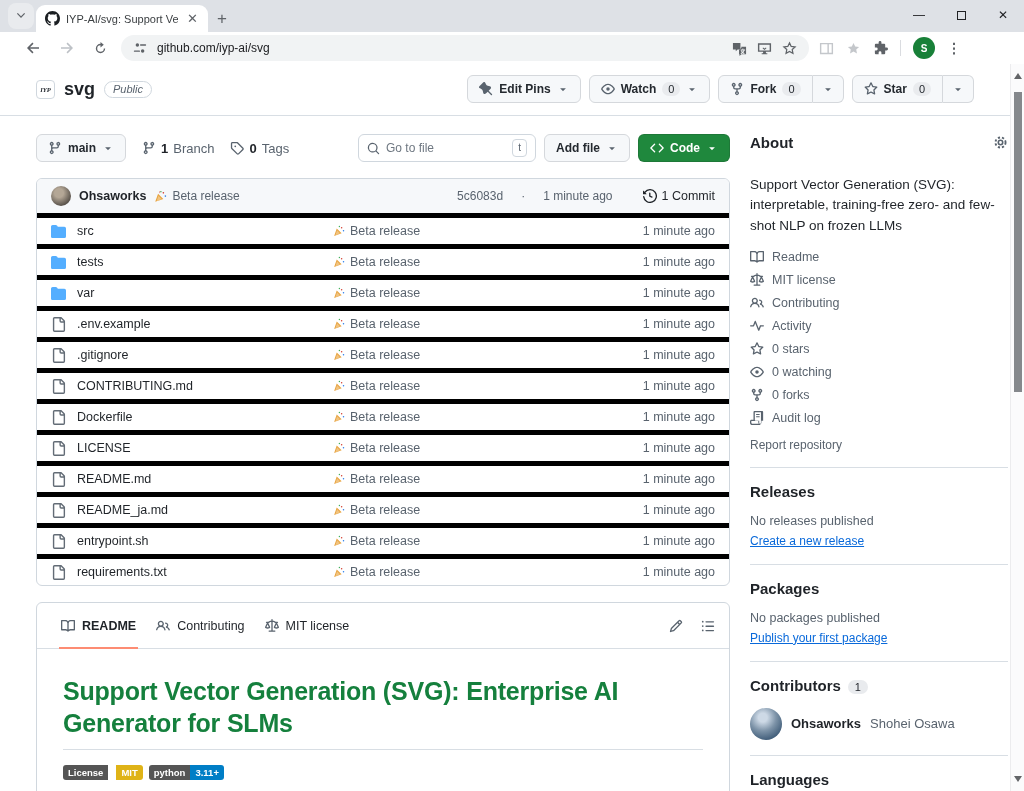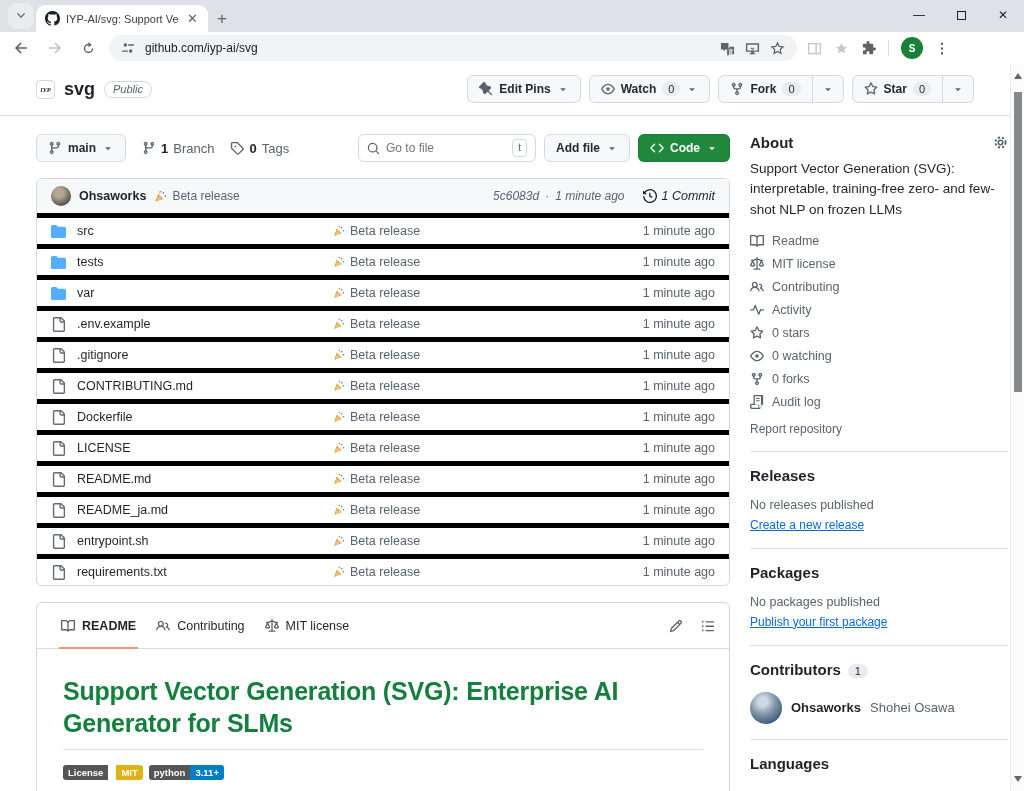--- a/index.html
+++ b/index.html
@@ -13,21 +13,21 @@
     display:flex; align-items:center; justify-content:center; color:#5f6368; }
   .tab { width:172px; height:27px; background:#fff; border-radius:9px 9px 0 0; display:flex;
     align-items:center; padding:0 7px 0 9px; gap:6px; }
   .tab-title { flex:1; font-size:11px; color:#3c4043; white-space:nowrap; overflow:hidden; }
   .tab-close { color:#5f6368; font-size:13px; line-height:1; padding:1px 3px; border-radius:4px; }
   .newtab { margin:0 0 8px 9px; color:#5f6368; font-size:17px; line-height:11px; }
   .win-controls { position:absolute; right:0; top:0; height:30px; display:flex; }
   .win-btn { width:42px; height:30px; display:flex; align-items:center; justify-content:center; color:#202124; font-size:12px; }
   .win-max-glyph { width:9px; height:9px; border:1.2px solid #202124; }
 
-  .addressbar { height:32px; background:#fff; display:flex; align-items:center; padding:0 4px; }
+  .addressbar { height:32px; background:#fff; display:flex; align-items:center; padding:0 16px; }
   .nav-ic { padding:0 9px; display:flex; align-items:center; color:#5f6368; }
   .nav-ic.disabled { color:#bdc1c6; }
   .url-pill { width:688px; height:26px; background:#f1f3f4; border-radius:13px; display:flex;
     align-items:center; padding:0 12px; margin-left:4px; gap:10px; }
   .url-text { flex:1; font-size:12px; color:#202124; }
   .pill-ic { color:#5f6368; display:flex; }
   .bar-right { display:flex; align-items:center; margin-left:10px; gap:12px; }
   .muted-ic { color:#c4c7cb; display:flex; }
   .chrome-divider { width:1px; height:16px; background:#dadce0; }
   .profile-avatar { width:22px; height:22px; border-radius:50%; background:#188038; color:#fff;
@@ -77,21 +77,21 @@
   .add-file { margin-right:8px; }
   .code-btn { background:#1f883d; border-color:rgba(27,31,36,.15); color:#fff; font-weight:600; }
   .code-btn .ic, .code-btn .caret { color:#fff; }
 
   .files-card { border:1px solid #d0d7de; border-radius:6px; overflow:hidden; }
   .commit-header { background:#f6f8fa; height:34px; display:flex; align-items:center; padding:0 14px; font-size:12px; }
   .commit-avatar { width:20px; height:20px; border-radius:50%;
     background:radial-gradient(circle at 40% 35%, #b4a796 25%, #5d564e 70%, #33373c 100%); margin-right:8px; }
   .commit-author { font-weight:600; color:#1f2328; font-size:12.5px; margin-right:8px; }
   .commit-msg { color:#59636e; display:flex; align-items:center; gap:5px; }
-  .commit-right { margin-left:auto; display:flex; align-items:flex-start; gap:6px; color:#59636e;font-style:italic; }
+  .commit-right { margin-left:auto; display:flex; align-items:flex-start; gap:18px; color:#59636e; }
   .commit-count { display:flex; align-items:center; gap:5px; color:#1f2328; margin-left:12px; font-size:12.5px; }
   .file-row { display:flex; align-items:center; height:31px; padding:0 14px; border-top:5px solid #000000; font-size:12.5px; }
   .fr-name { width:282px; display:flex; align-items:center; gap:11px; color:#1f2328; }
   .fr-msg { flex:1; display:flex; align-items:center; gap:5px; color:#59636e; }
   .fr-time { width:110px; text-align:right; color:#59636e; }
   .ic-folder { color:#54aeff; }
   .ic-file { color:#636c76; }
 
   .readme-card { border:1px solid #d0d7de; border-radius:6px; margin-top:16px; }
   .readme-tabs { display:flex; align-items:center; height:46px; padding:0 14px; border-bottom:1px solid #d8dee4; }
@@ -105,21 +105,21 @@
   .readme-body h1 { font-size:25px; font-weight:700; line-height:1.28; letter-spacing:-.2px;
     color:#15803d; padding-bottom:10px; border-bottom:1px solid #d8dee4; margin-bottom:15px; }
   .badges { display:flex; gap:6px; }
   .shield { display:flex; height:15px; line-height:15px; font-size:9.5px; font-weight:600; color:#fff;
     border-radius:3px; overflow:hidden; }
   .shield span { padding:0 5px; }
   .shield-left { background:#555; }
 
   
   .sidebar h2 { font-size:15px; font-weight:700; color:#1f2328; margin-bottom:14px; }
-  .about-head { display:flex; align-items:center; justify-content:space-between; margin-bottom:8px;gap:28px; }
+  .about-head { display:flex; align-items:center; justify-content:space-between; margin-bottom:24px;gap:28px; }
   .about-head h2 { margin:0; }
   .gear { color:#59636e; }
   .about-desc { font-size:13.5px; line-height:1.5; margin-bottom:14px; color:#1f2328; }
   .about-list { list-style:none; display:flex; flex-direction:column; gap:8px; }
   .about-list li { display:flex; align-items:center; gap:8px; color:#59636e; font-size:12.5px; line-height:15px; }
   .report-link { margin-top:12px; color:#59636e; font-size:12px; }
   .sb-divider { border-top:1px solid #d8dee4; margin:15px 0; }
   .sb-empty { color:#59636e; font-size:12.5px; margin-bottom:3px; }
   .sb-link { color:#0969da; font-size:12px; text-decoration:underline; }
   .contrib-count { background:#e9ebee; border-radius:2em; padding:1px 7px; font-size:11px; font-weight:500; margin-left:7px; }

